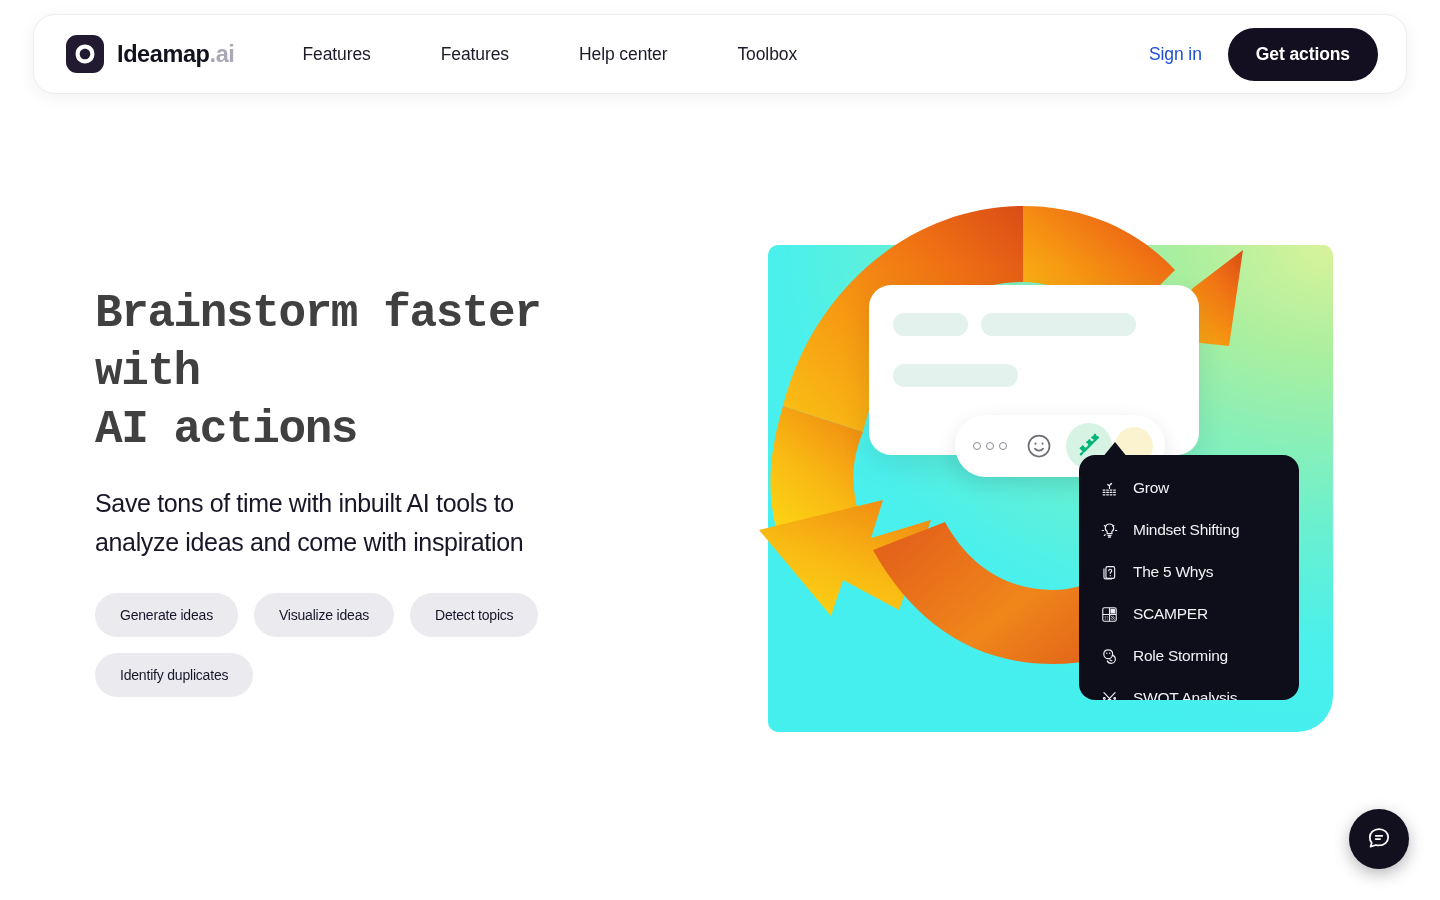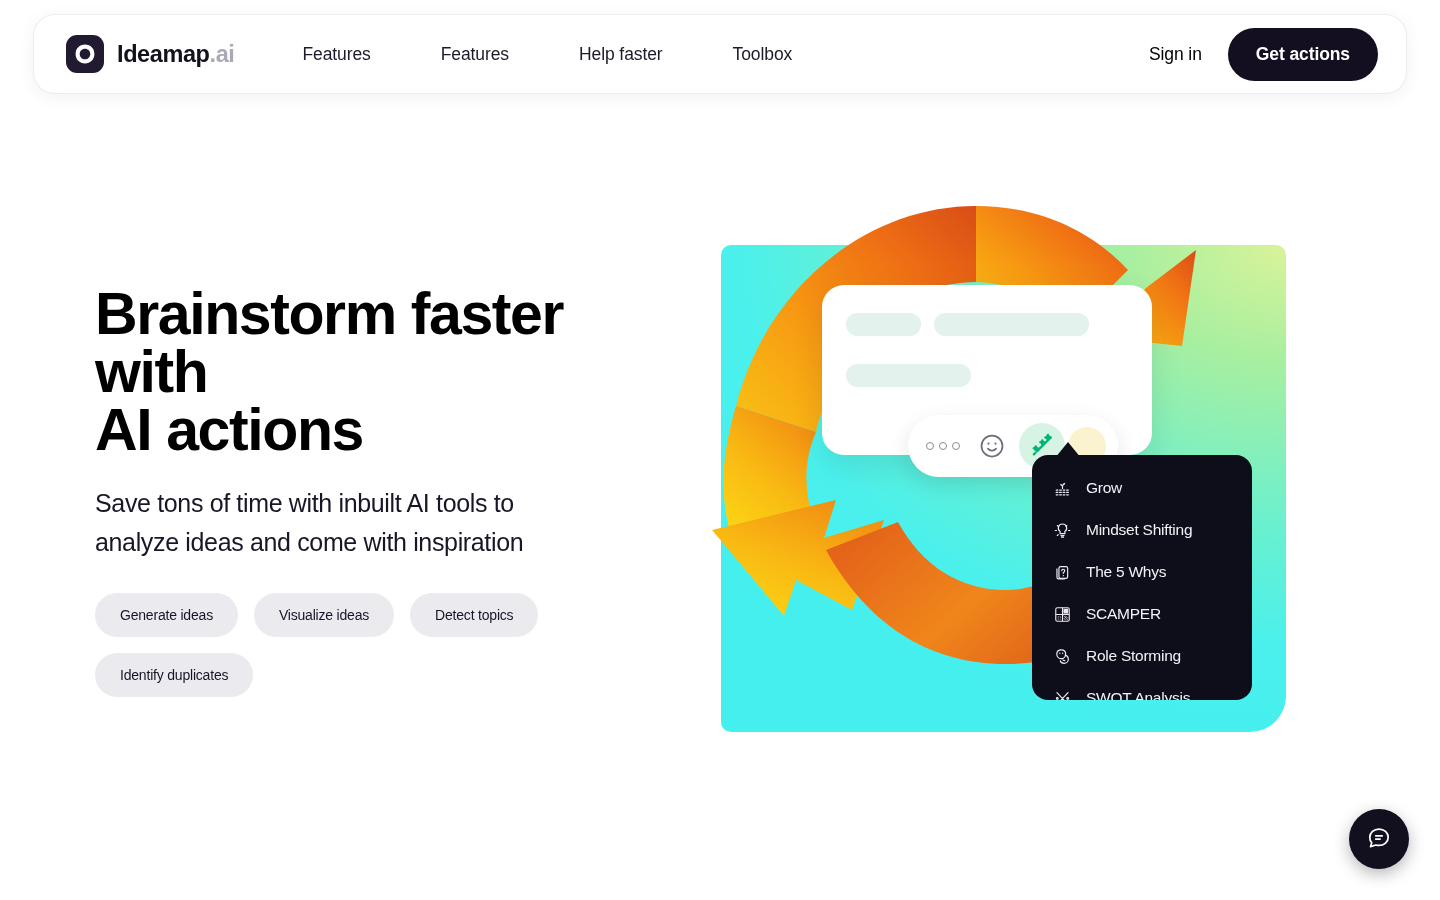--- a/index.html
+++ b/index.html
@@ -78,21 +78,21 @@
   }
 
   .header-right {
     margin-left: auto;
     display: flex;
     align-items: center;
     gap: 26px;
   }
   .signin {
     font-size: 17.5px;
-    color: #000000;
+    color: #1d4ed8;
     text-decoration: none;
     letter-spacing: -0.1px;
     cursor: pointer;
     white-space: nowrap;
   }
   .cta {
     background: #130f20;
     color: #ffffff;
     border: none;
     border-radius: 999px;
@@ -106,26 +106,27 @@
   }
 
   
   .hero-left {
     position: absolute;
     left: 95px;
     top: 285px;
     width: 560px;
   }
   .hero-title {
-    font-size: 59px;
+    font-size: 46px;
     line-height: 58px;
     font-weight: 700;
     letter-spacing: -1.4px;
-    color: #000000;
+    color: #404040;
     white-space: pre-line;
+    font-family: Liberation Mono, monospace;
   }
   .hero-sub {
     margin-top: 25px;
     font-size: 25px;
     line-height: 39px;
     color: #181627;
     letter-spacing: -0.35px;
     white-space: pre-line;
   }
   .pills {
@@ -144,21 +145,21 @@
     letter-spacing: -0.2px;
     color: #16162a;
     cursor: pointer;
     font-family: "Liberation Sans", sans-serif;
     white-space: nowrap;
   }
 
   
   .illustration {
     position: absolute;
-    left: 676px;
+    left: 723px;
     top: 170px;
     width: 640px;
     height: 580px;
   }
 
   .art-bg {
     position: absolute;
     left: 45px;
     top: 75px;
     width: 565px;
@@ -314,21 +315,21 @@
         </svg>
       </span>
       <span class="brand-text">
         <span>Ideamap</span><span class="tld">.ai</span>
       </span>
     </div>
 
     <nav class="nav">
       <a class="nav-link" href="#">Features</a>
       <a class="nav-link" href="#">Features</a>
-      <a class="nav-link" href="#">Help faster</a>
+      <a class="nav-link" href="#">Help center</a>
       <a class="nav-link" href="#">Toolbox</a>
     </nav>
 
     <div class="header-right">
       <a class="signin" href="#">Sign in</a>
       <button class="cta">Get actions</button>
     </div>
 
   </header>
 

